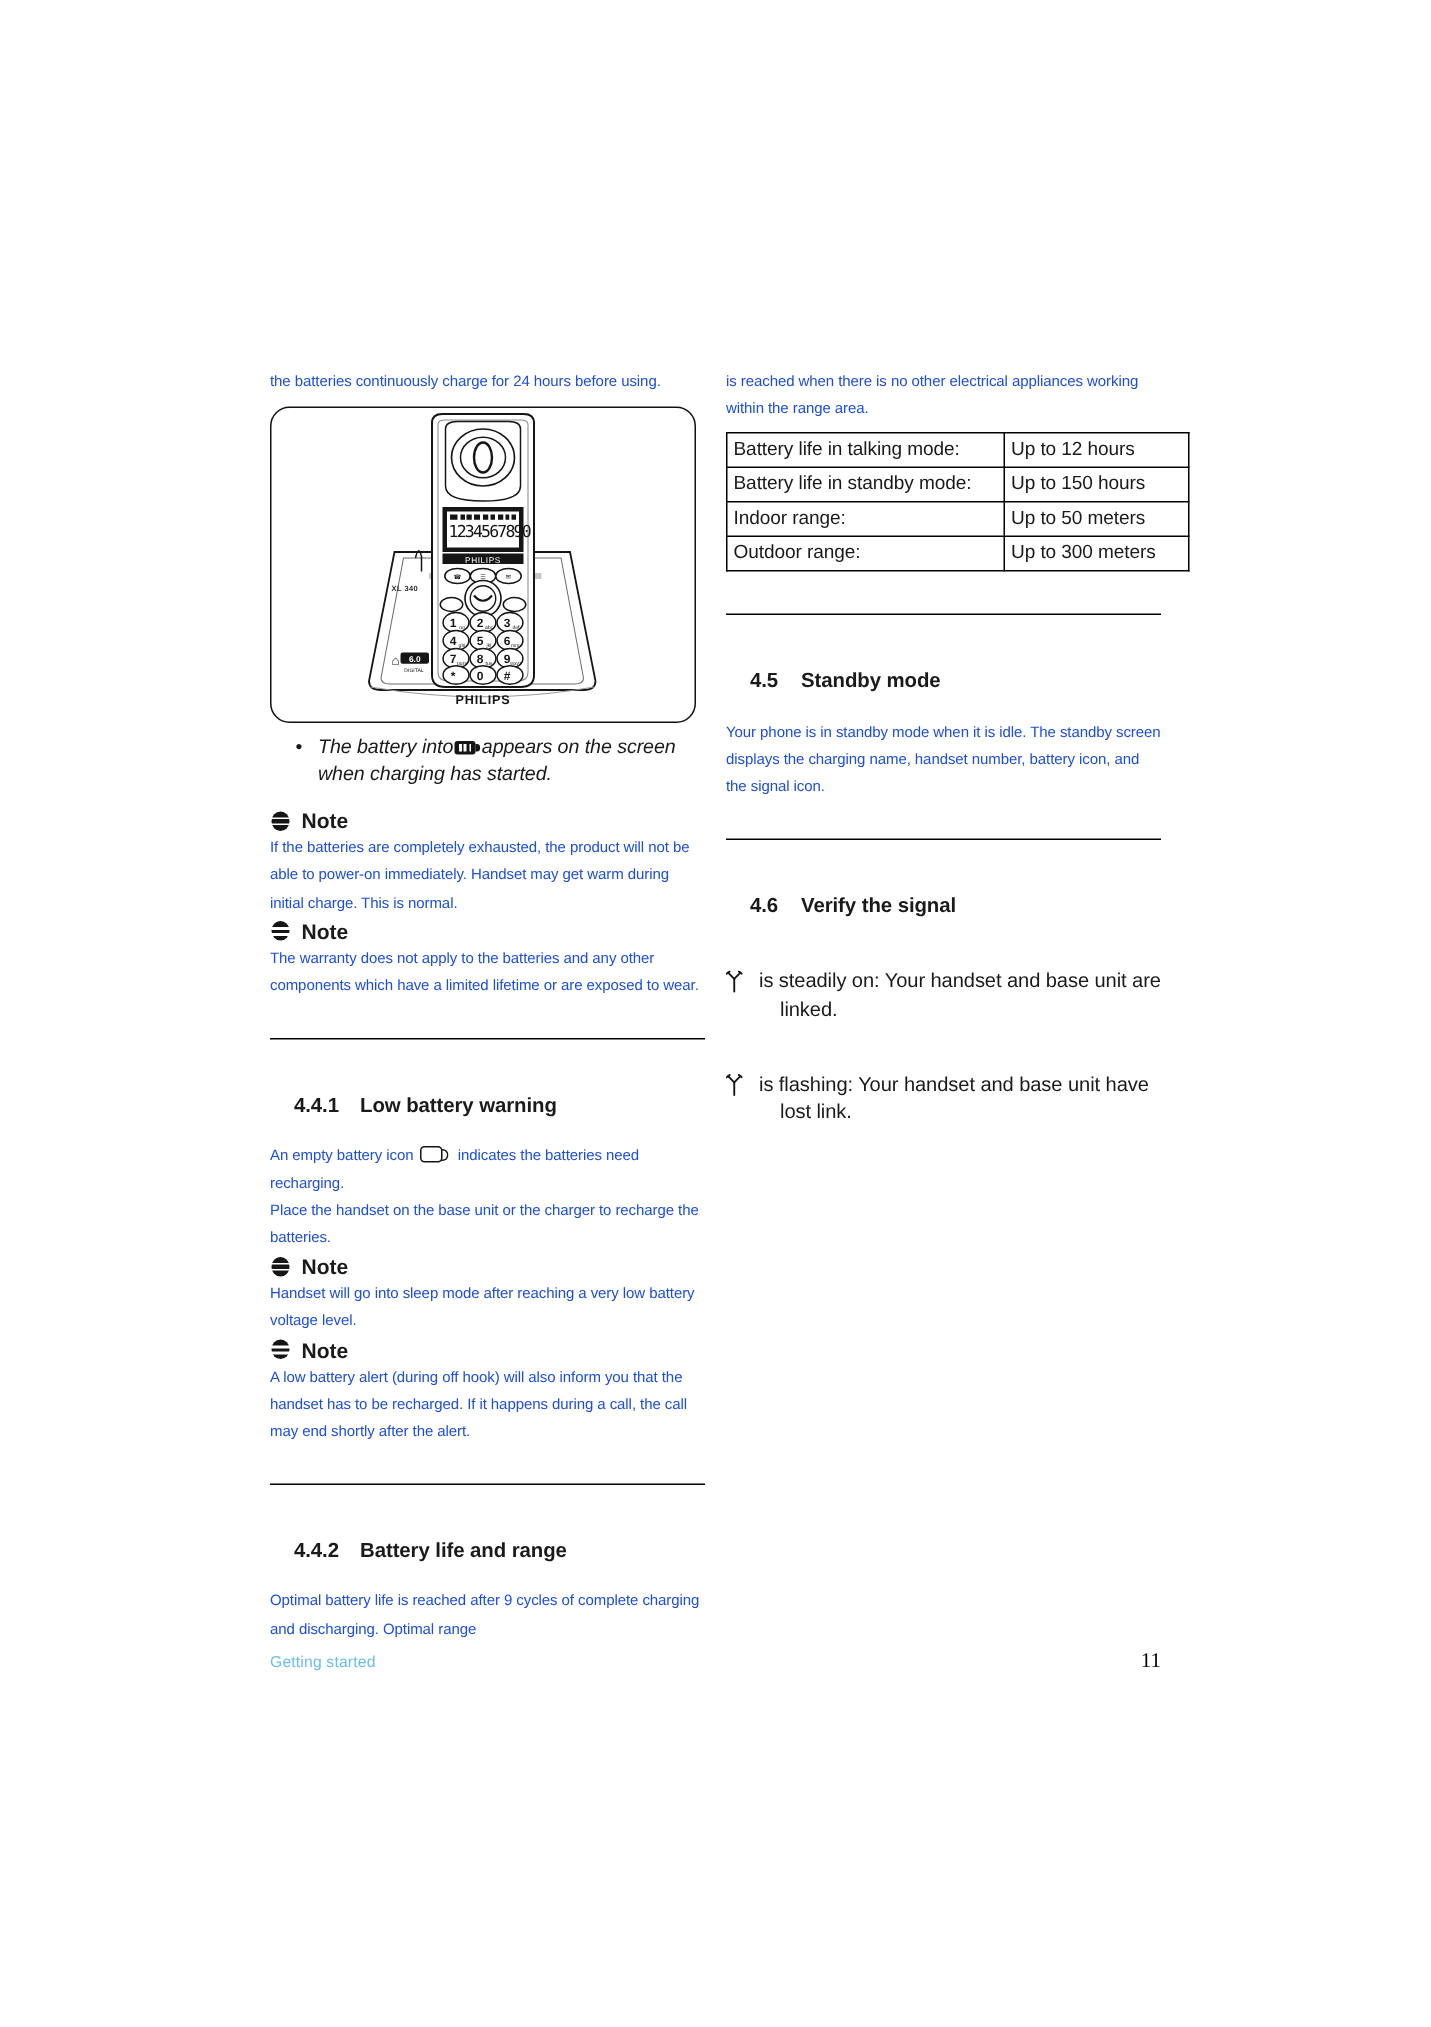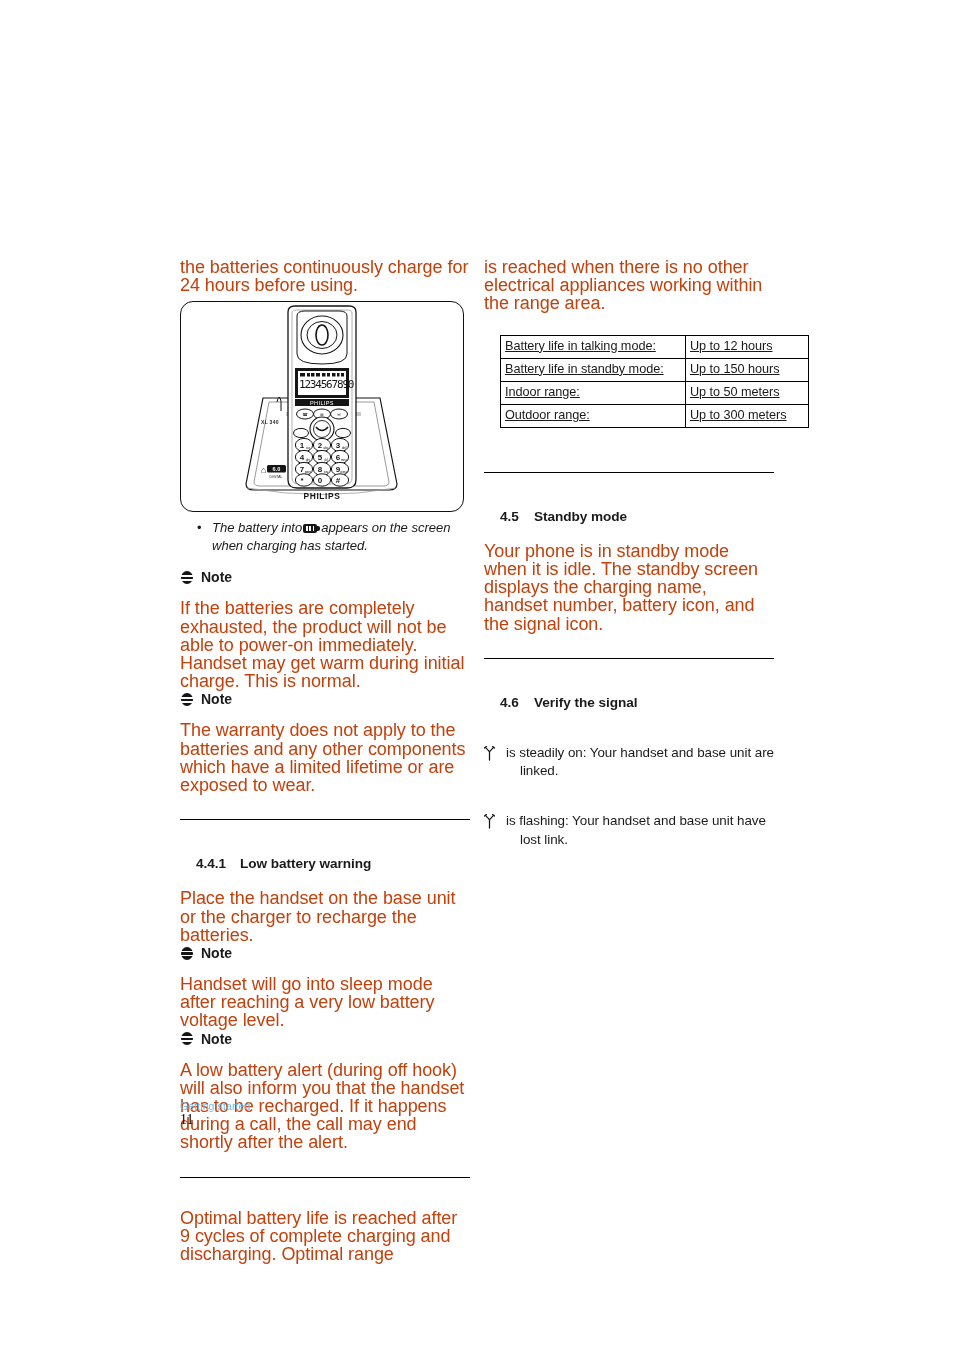--- a/index.html
+++ b/index.html
@@ -27,25 +27,25 @@
   .col {
     position: absolute;
     width: 290px;
     top: 246px;
   }
   .col-left  { left: 180px; }
   .col-right { left: 484px; }
 
   
   .body-text {
-    font-size: 18px;
+    font-size: 10px;
     line-height: 18.2px;
     letter-spacing: -0.05px;
-    margin: 12px 0 0 0;
-    color: #c2410c;
+    margin: 0 0 0 0;
+    color: #1d4ed8;
   }
   .sec-head {
     font-size: 13.6px;
     font-weight: bold;
     line-height: 18.2px;
     margin: 16px;
     letter-spacing: -0.05px;
   }
   .sec-head .num {
     display: inline-block;
@@ -211,22 +211,21 @@
   }
   .cap-row .cap-body {
     flex: 1 1 auto;
   }
 
   
   table.spec {
     border-collapse: collapse;
     width: 290px;
     table-layout: fixed;
-    margin: 16px;
-    text-decoration: underline;
+    margin: 0;
   }
   table.spec td {
     border: 1.3px solid #000;
     font-size: 12.7px;
     line-height: 15px;
     padding: 3px 4px 4px 4px;
     letter-spacing: -0.05px;
     vertical-align: middle;
   }
   table.spec td.k { width: 176px; }
@@ -247,21 +246,20 @@
 
   
   .footer {
     position: absolute;
     left: 180px;
     top: 1100px;
     width: 594px;
     display: flex;
     justify-content: space-between;
     align-items: baseline;
-    flex-direction: column;
   }
   .footer .fl {
     font-size: 10.5px;
     color: #6bbdee;
     letter-spacing: 0.1px;
   }
   .footer .fr {
     font-size: 14px;
     color: #000000;
     font-family: Liberation Serif, serif;
@@ -436,20 +434,21 @@
     </p>
     <p class="body-text">The warranty does not apply to the batteries and any other components which have a limited lifetime or are exposed to wear.</p>
 
     <div style="height:25px"></div>
     <hr class="rule">
     <div style="height:19px"></div>
 
     <p class="sec-head">
       <span class="num wide">4.4.1</span><span>Low battery warning</span>
     </p>
+    <p class="body-text"><span>An empty battery icon</span> <span class="bat-empty"><span class="shell"></span><span class="tip"></span></span> <span>indicates the batteries need recharging.</span></p>
     <p class="body-text">Place the handset on the base unit or the charger to recharge the batteries.</p>
 
     <p class="note-head">
       <span class="note-icon">
         <span class="disc"></span>
           <span class="bar b1"></span>
           <span class="bar b2"></span>
       </span>
       <span>Note</span>
     </p>
@@ -462,20 +461,23 @@
           <span class="bar b2"></span>
       </span>
       <span>Note</span>
     </p>
     <p class="body-text">A low battery alert (during off hook) will also inform you that the handset has to be recharged. If it happens during a call, the call may end shortly after the alert.</p>
 
     <div style="height:25px"></div>
     <hr class="rule">
     <div style="height:19px"></div>
 
+    <p class="sec-head">
+      <span class="num wide">4.4.2</span><span>Battery life and range</span>
+    </p>
     <p class="body-text">Optimal battery life is reached after 9 cycles of complete charging and discharging. Optimal range</p>
   </div>
 
   <div class="col col-right">
 
     <p class="body-text">is reached when there is no other electrical appliances working within the range area.</p>
 
     <div style="height:6px"></div>
 
     <table class="spec">

